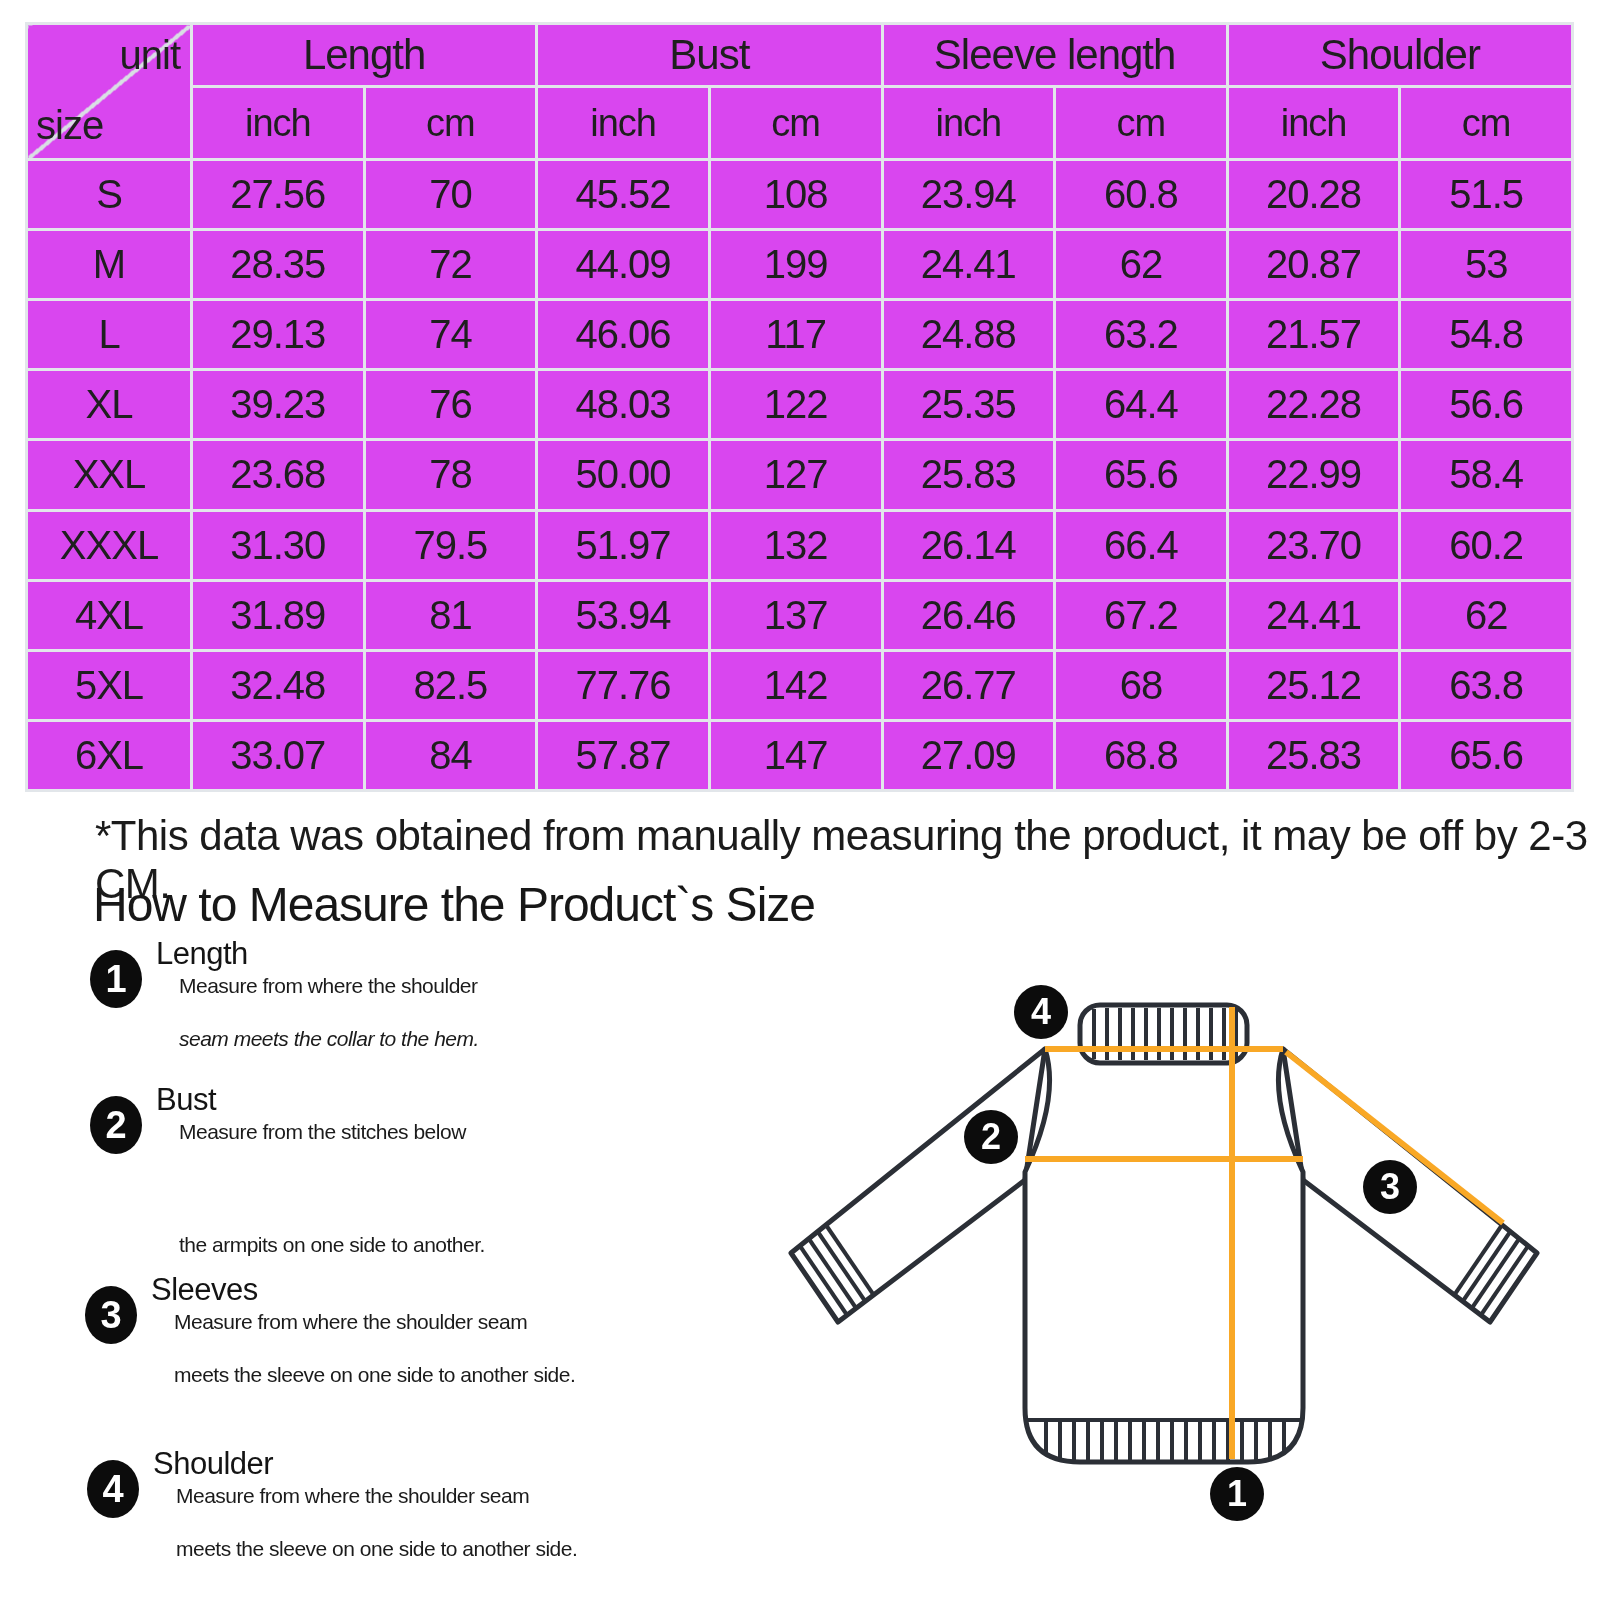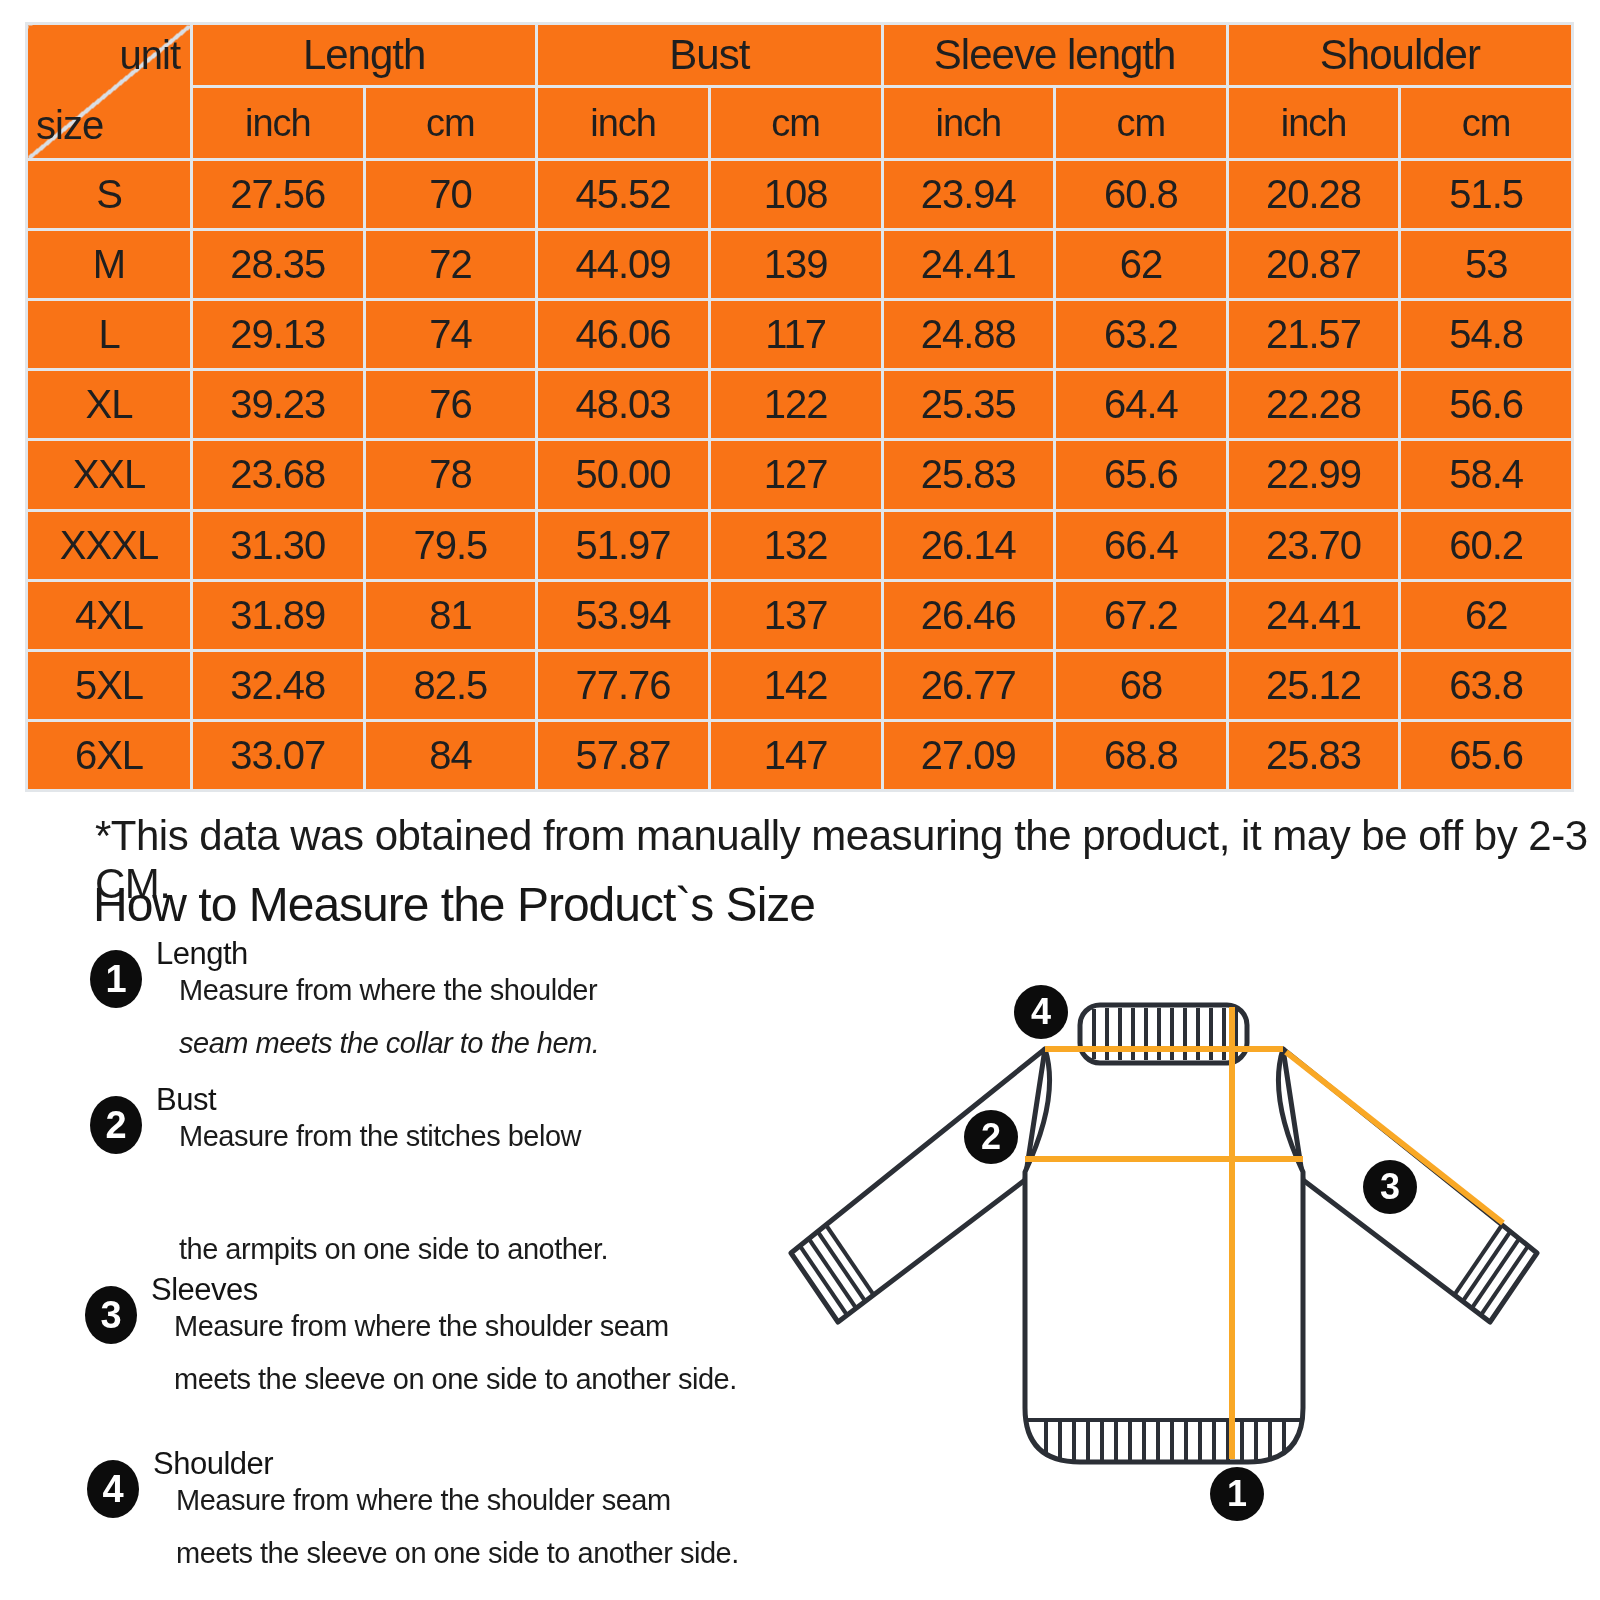--- a/index.html
+++ b/index.html
@@ -3,21 +3,21 @@
 <meta charset="utf-8">
 <style>
   html,body{margin:0;padding:0;background:#ffffff;}
   body{
     position:relative;width:1600px;height:1600px;overflow:hidden;
     font-family:"Liberation Sans","DejaVu Sans",sans-serif;color:#1e1e1e;
   }
   
   table.size-table{
     position:absolute;left:25px;top:22px;width:1549px;height:770px;
-    border-collapse:collapse;table-layout:fixed;background:#f97316;
+    border-collapse:collapse;table-layout:fixed;background:#d946ef;
   }
   .size-table th,.size-table td{
     border:3px solid #e2e6ea;text-align:center;vertical-align:middle;
     padding:0;font-weight:400;color:#1f1f1f;letter-spacing:-1px;white-space:nowrap;
   }
   .size-table thead tr.group-row th{font-size:42px;height:60px;}
   .size-table thead tr.unit-row th{font-size:38px;height:70px;}
   .size-table tbody th{font-size:40px;font-weight:400;}
   .size-table tbody td{font-size:40px;}
   th.corner{
@@ -34,21 +34,21 @@
   
   .note{position:absolute;left:95px;top:812px;font-size:42px;letter-spacing:-0.5px;color:#1b1b1b;}
   .heading{position:absolute;left:93px;top:864px;font-size:48px;letter-spacing:-1px;color:#171717;margin-top:13px;}
   
   .badge{
     position:absolute;width:52px;height:58px;border-radius:50%;
     background:#0c0c0c;color:#ffffff;display:flex;align-items:center;justify-content:center;
     font-size:38px;font-weight:700;
   }
   .item-label{position:absolute;font-size:31px;color:#141414;letter-spacing:-0.5px;}
-  .item-desc{position:absolute;font-size:29px;color:#1b1b1b;letter-spacing:-0.5px;}
+  .item-desc{position:absolute;font-size:21px;color:#1b1b1b;letter-spacing:-0.5px;}
   
   .diagram-svg{position:absolute;left:750px;top:940px;width:810px;height:620px;}
   .marker{
     position:absolute;width:54px;height:54px;border-radius:50%;
     background:#0c0c0c;color:#ffffff;display:flex;align-items:center;justify-content:center;
     font-size:36px;font-weight:700;
   }
   .marker-1{left:1210px;top:1467px;}
   .marker-2{left:964px;top:1110px;}
   .marker-3{left:1363px;top:1160px;}
@@ -101,21 +101,21 @@
         <td>23.94</td>
         <td>60.8</td>
         <td>20.28</td>
         <td>51.5</td>
       </tr>
       <tr>
         <th>M</th>
         <td>28.35</td>
         <td>72</td>
         <td>44.09</td>
-        <td>139</td>
+        <td>199</td>
         <td>24.41</td>
         <td>62</td>
         <td>20.87</td>
         <td>53</td>
       </tr>
       <tr>
         <th>L</th>
         <td>29.13</td>
         <td>74</td>
         <td>46.06</td>

